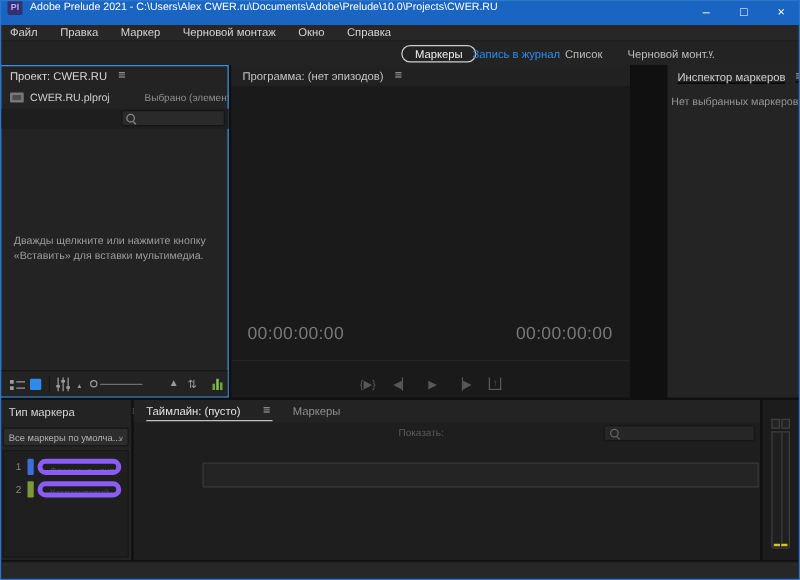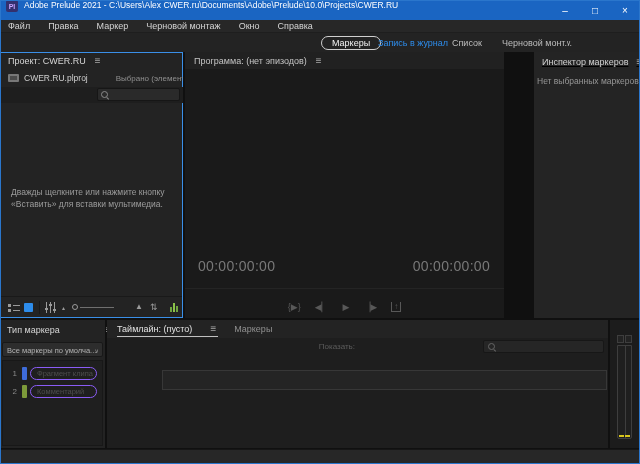--- a/index.html
+++ b/index.html
@@ -99,21 +99,21 @@
   .markertype-head .phead-title { margin-left:7px; }
   .markertype-head .ham { margin-left:8px; }
   .mt-dropdown { position:absolute; left:2px; right:2px; top:22px; height:15px; background:#2d2d2d; border:1px solid #181818; border-radius:2px; }
   .mt-dd-value { position:absolute; left:4px; top:3px; font-size:7.5px; color:#b2b2b2; white-space:nowrap; }
   .dd-chev { position:absolute; right:3px; top:4px; font-size:6px; color:#9a9a9a; }
   .mt-list { position:absolute; left:2px; right:2px; top:40px; bottom:2px; background:#1f1f1f; border:1px solid #181818; }
   .mt-row { display:flex; align-items:center; height:15px; margin-top:3px; }
   .mt-row:first-child { margin-top:5px; }
   .mt-num { width:14px; text-align:right; font-size:8px; color:#8a8a8a; }
   .mt-bar { width:5px; height:13px; margin-left:5px; border-radius:1px; }
-  .mt-pill { flex:1; margin-left:3px; margin-right:5px; height:13px; line-height:11px; border:1px solid #8b5cf6;
+  .mt-pill { flex:1; margin-left:3px; margin-right:5px; height:13px; line-height:11px; border:4px solid #8b5cf6;
              border-radius:7px; font-size:7.5px; color:#4e4e4e; padding-left:6px; white-space:nowrap; overflow:hidden; }
   
   .timeline-panel { position:absolute; left:107px; top:320px; width:501px; height:128px; background:#1e1e1e; }
   .tl-tabstrip { height:18px; background:#232323; display:flex; align-items:flex-start; }
   .tl-tab-active { margin-left:10px; padding:4px 2px 2px 0; border-bottom:1px solid #c0c0c0; display:flex; gap:18px; align-items:center; }
   .tl-tab-active .phead-title { color:#e3e3e3; }
   .tl-tab { margin-left:16px; padding-top:4px; font-size:9px; color:#909090; }
   .tl-filterrow { position:relative; height:18px; }
   .show-label { position:absolute; left:200px; top:4px; width:48px; text-align:right; font-size:8px; color:#5c5c5c; }
   .tl-dropdown { position:absolute; left:253px; top:2px; width:118px; height:13px; background:#262626; border:1px solid #171717; border-radius:2px; }

